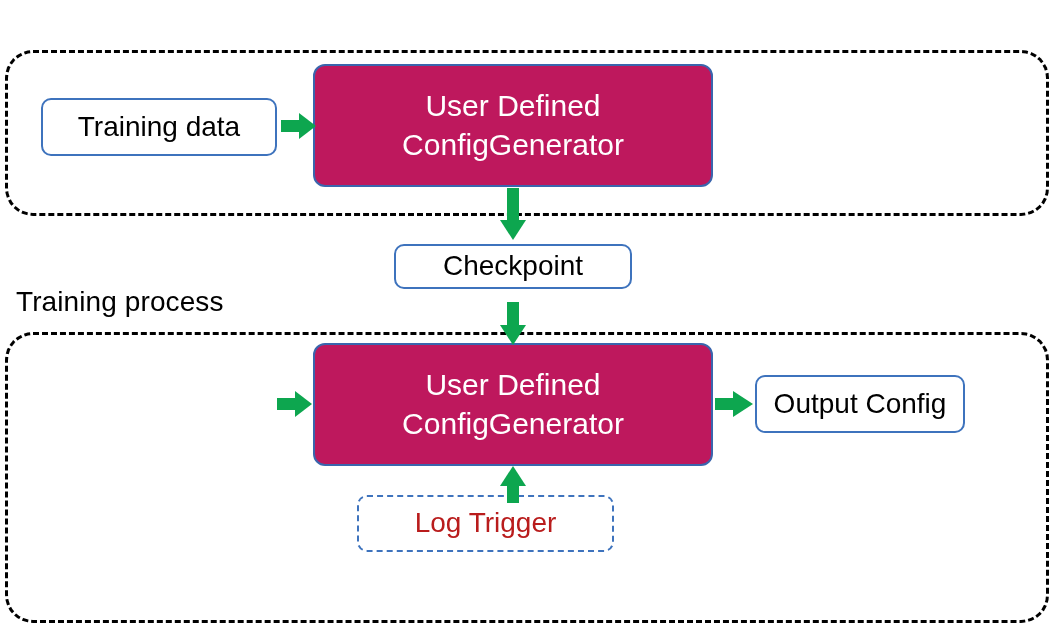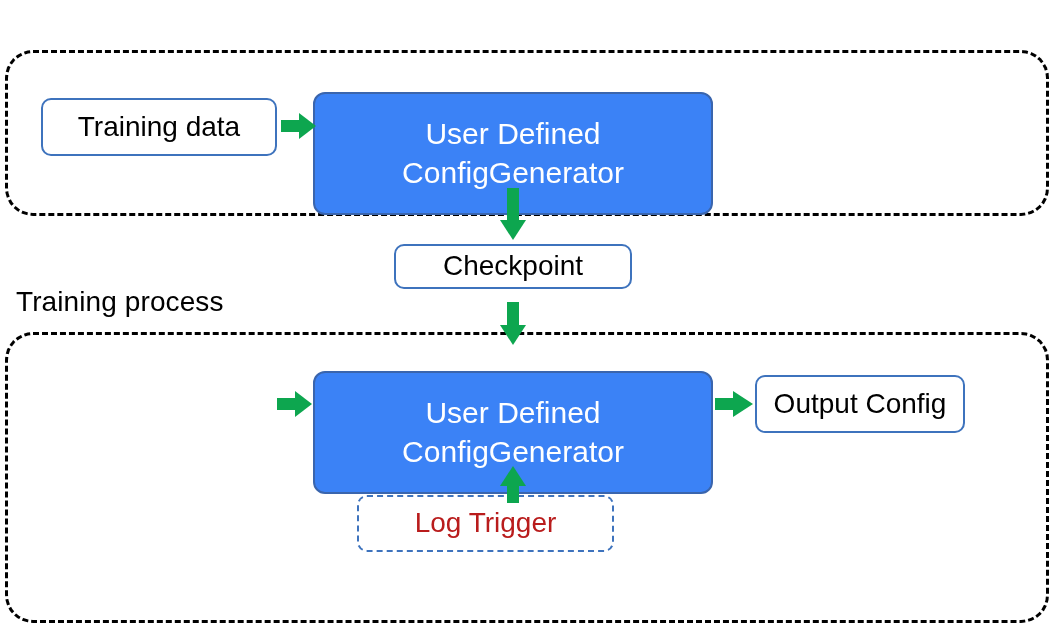--- a/index.html
+++ b/index.html
@@ -57,33 +57,32 @@
   }
   #box-training-data  { left: 41px;  top: 98px;  width: 236px; height: 58px; }
   #box-checkpoint     { left: 394px; top: 244px; width: 238px; height: 45px; text-align: right; }
   #box-current-status { left: 30px;  top: 375px; width: 243px; height: 58px; }
   #box-output-config  { left: 755px; top: 375px; width: 210px; height: 58px; }
 
   
   .proc-box {
     position: absolute;
     box-sizing: border-box;
-    background: #3b82f6;
+    background: #be185d;
     border: 2px solid #3a65ad;
     border-radius: 12px;
     display: flex;
     flex-direction: column;
     align-items: center;
     justify-content: center;
     color: #ffffff;
     font-size: 30px;
     line-height: 1.28;
     text-align: center;
     white-space: nowrap;
-    margin-top: 28px;
   }
   #box-proc-training  { left: 313px; top: 64px;  width: 400px; height: 123px; }
   #box-proc-inference { left: 313px; top: 343px; width: 400px; height: 123px; }
 
   
   .trigger-box {
     position: absolute;
     box-sizing: border-box;
     border: 2px dashed #3e73bd;
     border-radius: 10px;

